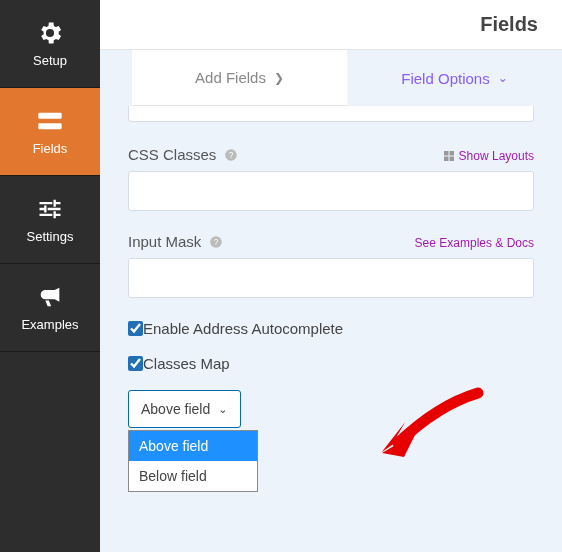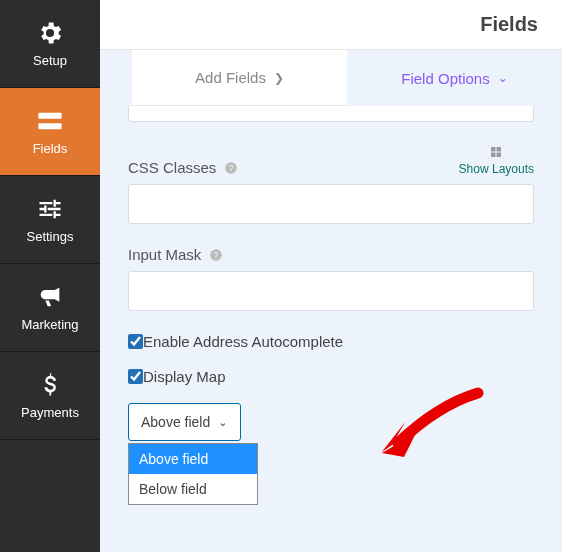--- a/index.html
+++ b/index.html
@@ -14,21 +14,21 @@
 .header { background: #fff; border-bottom: 1px solid #e5e5e5; height: 50px; display: flex; align-items: center; justify-content: flex-end; padding: 0 24px; font-size: 20px; font-weight: 600; color: #444; }
 .tabs { display: flex; height: 56px; padding-left: 32px; }
 .tab { flex: 1; display: flex; align-items: center; justify-content: center; gap: 8px; font-size: 15px; cursor: pointer; color: #888; background: #fff; border-bottom: 1px solid #e5e5e5; }
 .tab.active { background: #ecf3fb; color: #8b5cf6; border-bottom: none; font-weight: 500; }
 .tab .chev { font-size: 12px; }
 .content { padding: 0 28px 20px 28px; overflow: visible; }
 .field-bottom { background: #fff; border: 1px solid #d6dde6; border-top: none; border-radius: 0 0 4px 4px; height: 16px; margin-bottom: 24px; }
 .row-label { display: flex; align-items: flex-end; justify-content: space-between; margin-bottom: 8px; }
 .row-label .left { display: flex; align-items: center; gap: 8px; font-size: 15px; color: #555; }
 .help-icon { width: 14px; height: 14px; fill: #bbb; cursor: pointer; }
-.link-right { font-size: 12px; color: #0f766e; cursor: pointer; display: flex; align-items: center; gap: 4px; flex-direction: column; }
+.link-right { font-size: 12px; color: #a21caf; cursor: pointer; display: flex; align-items: center; gap: 4px; }
 .input-box { width: 100%; height: 40px; background: #fff; border: 1px solid #d6dde6; border-radius: 3px; padding: 0 10px; font-size: 14px; }
 .section-gap { margin-bottom: 22px; }
 .check-row { display: flex; align-items: center; margin-bottom: 18px; font-size: 15px; color: #444; }
 .check-row input { width: 15px; height: 15px; accent-color: #2170b5; }
 .dropdown-wrap { position: relative; display: inline-block; }
 .dropdown-btn { height: 38px; padding: 0 12px; background: #fff; border: 1px solid #036aab; border-radius: 3px; display: flex; align-items: center; gap: 8px; font-size: 14px; color: #444; cursor: pointer; }
 .dropdown-btn .chev { font-size: 11px; }
 .dropdown-list { position: absolute; top: 40px; left: 0; width: 130px; background: #fff; border: 1px solid #8a8a8a; }
 .dropdown-list .opt { padding: 7px 10px; font-size: 14px; cursor: pointer; }
 .dropdown-list .opt.sel { background: #1e90ff; color: #fff; }
@@ -56,27 +56,21 @@
     <div class="side-item">
       <svg class="icn" viewBox="0 0 24 24">
           <path d="M3 6h11v2H3zM17 6h4v2h-4zM15 4h2v6h-2zM3 11h4v2H3zM10 11h11v2H10zM7 9h2v6H7zM3 16h11v2H3zM17 16h4v2h-4zM15 14h2v6h-2z"></path>
         </svg>
       <span class="lbl">Settings</span>
     </div>
     <div class="side-item">
       <svg class="icn" viewBox="0 0 24 24">
           <path d="M20 4v12l-4-2H8a4 4 0 0 1 0-8h8zM8 15l2 5h3l-2-5z"></path>
         </svg>
-      <span class="lbl">Marketing</span>
-    </div>
-    <div class="side-item">
-      <svg class="icn" viewBox="0 0 24 24">
-          <path d="M12 2v2.1c-2.3.4-4 2-4 4.1 0 2.4 2 3.4 4.3 4 2 .5 2.7 1 2.7 2 0 1-1 1.8-2.5 1.8-1.6 0-2.7-.8-2.8-2H7.2c.1 2.3 1.8 4 4.3 4.4V21h1.5v-2.6c2.4-.4 4-2 4-4.2 0-2.6-2.2-3.5-4.4-4.1-2-.5-2.6-1-2.6-1.9 0-.9.9-1.7 2.3-1.7 1.5 0 2.3.8 2.4 1.9h2.5c-.1-2.1-1.7-3.7-4.2-4.1V2z"></path>
-        </svg>
-      <span class="lbl">Payments</span>
+      <span class="lbl">Examples</span>
     </div>
   </div>
 
   <div class="main">
     <div class="header">
       <span>Fields</span>
     </div>
     <div class="tabs">
       <div class="tab">
         <span>Add Fields</span>
@@ -115,32 +109,35 @@
 
       <div class="section-gap">
         <div class="row-label">
           <div class="left">
             <span>Input Mask</span>
             <svg class="help-icon" viewBox="0 0 24 24">
                 <circle cx="12" cy="12" r="10"></circle>
                 <text x="12" y="17" font-size="14" text-anchor="middle" fill="#fff">?</text>
               </svg>
           </div>
+          <div class="link-right">
+            <span>See Examples &amp; Docs</span>
+          </div>
         </div>
         <input class="input-box" style="">
       </div>
 
       <label class="check-row">
         <input type="checkbox" checked="" style="">
         <span>Enable Address Autocomplete</span>
       </label>
 
       <label class="check-row">
         <input type="checkbox" checked="" style="">
-        <span>Display Map</span>
+        <span>Classes Map</span>
       </label>
 
       <div class="dropdown-wrap">
         <div class="dropdown-btn">
           <span>Above field</span>
           <span class="chev">⌄</span>
         </div>
         <div class="dropdown-list">
           <div class="opt sel">Above field</div>
           <div class="opt">Below field</div>

